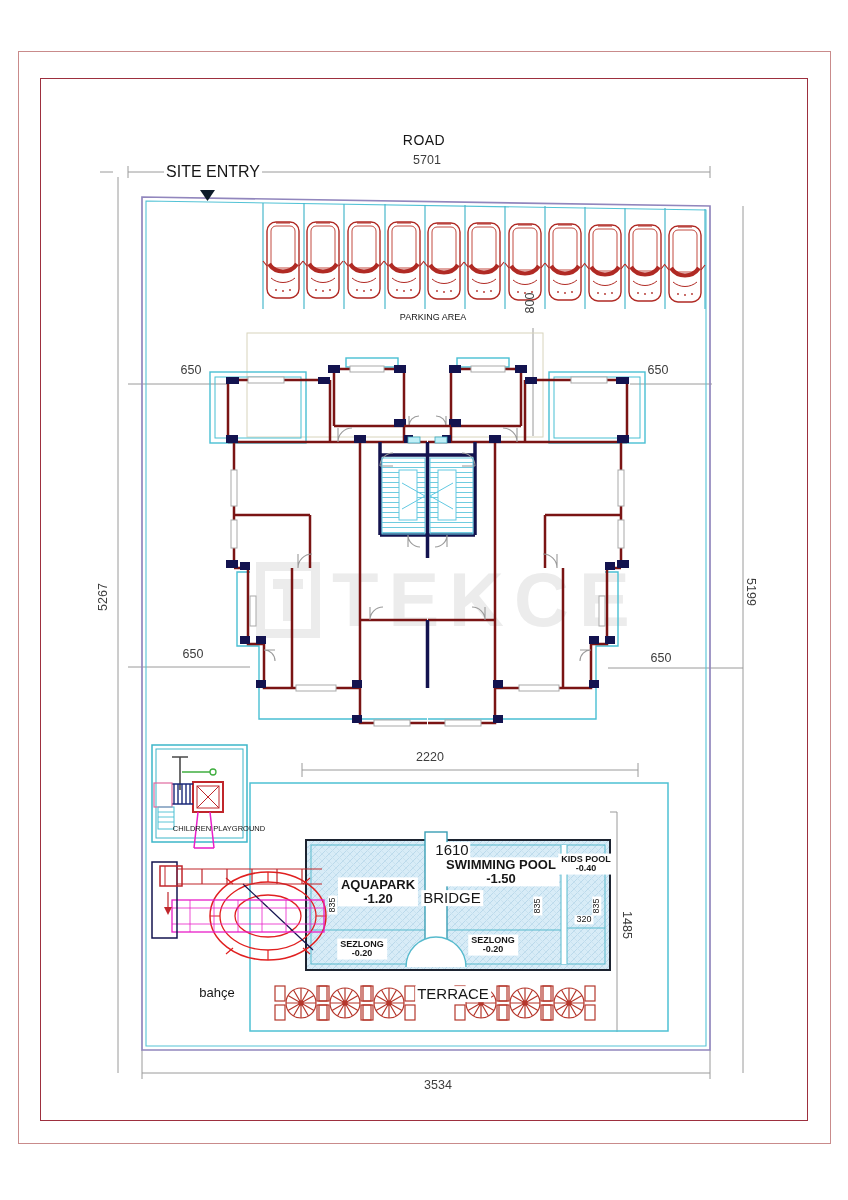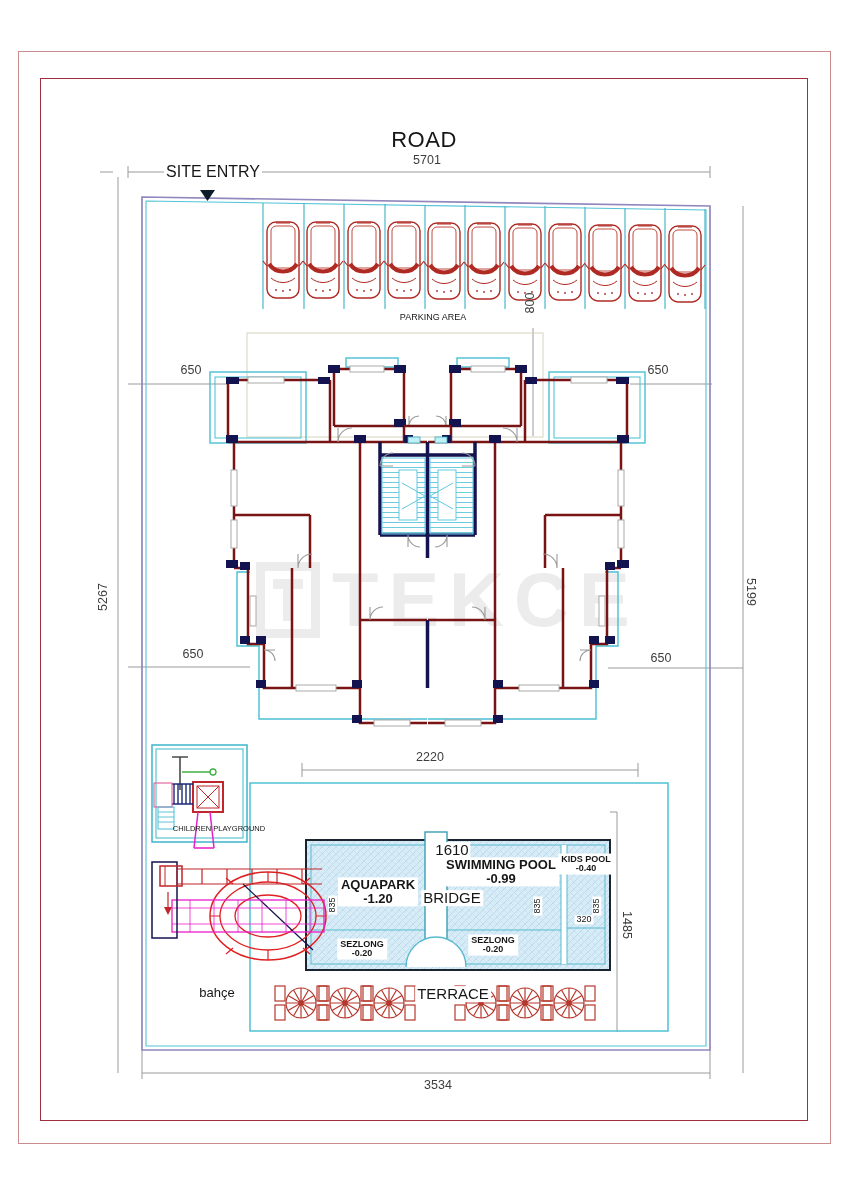--- a/index.html
+++ b/index.html
@@ -12,21 +12,21 @@
   svg.plan{position:absolute;left:0;top:0;}
   .lbl{position:absolute;transform:translate(-50%,-50%);white-space:nowrap;line-height:1.05;
        color:#161616;z-index:5;}
   .dim{color:#3d3d3d;font-size:12.5px;}
   .rcc{transform:translate(-50%,-50%) rotate(-90deg);}
   .rcw{transform:translate(-50%,-50%) rotate(90deg);}
   .wbg{background:#fff;padding:0 2px;}
   .stack{display:flex;flex-direction:column;align-items:center;background:#fff;
          padding:1px 3px;font-weight:600;text-align:center;}
   .t27{font-size:27px;letter-spacing:1px;}
-  .t18{font-size:22px;letter-spacing:.5px;}
+  .t18{font-size:14px;letter-spacing:.5px;}
   .t16{font-size:16px;}
   .t10{font-size:15px;margin-left:16px;}
   .t95{font-size:13px;}
   .t9{font-size:9px;}
   .t75{font-size:7.5px;padding-left:40px;}
   .watermark{position:absolute;left:256px;top:556px;display:flex;align-items:center;gap:12px;
              z-index:0;}
   .wm-logo{width:46px;height:58px;border:9px solid #ececec;position:relative;}
   .wm-logo .bar{position:absolute;left:8px;top:8px;width:30px;height:10px;background:#ececec;}
   .wm-logo .stem{position:absolute;left:18px;top:18px;width:10px;height:32px;background:#ececec;}
@@ -264,21 +264,21 @@
 
   <span class="lbl t10 wbg" style="left:436px;top:850px">1610</span>
 
   <span class="lbl stack t95" style="left:378px;top:892px">
     <span>AQUAPARK</span>
     <span>-1.20</span>
   </span>
   <span class="lbl t10 wbg" style="left:436px;top:898px;font-weight:400">BRIDGE</span>
   <span class="lbl stack t95" style="left:501px;top:872px">
     <span>SWIMMING POOL</span>
-    <span>-0.99</span>
+    <span>-1.50</span>
   </span>
   <span class="lbl stack t9" style="left:586px;top:864px">
     <span>KIDS POOL</span>
     <span>-0.40</span>
   </span>
 
   <span class="lbl t9 wbg rcc" style="left:333px;top:905px">835</span>
   <span class="lbl t9 wbg rcc" style="left:538px;top:906px">835</span>
   <span class="lbl t9 wbg rcc" style="left:597px;top:906px">835</span>
   <span class="lbl t9 wbg" style="left:584px;top:920px">320</span>

